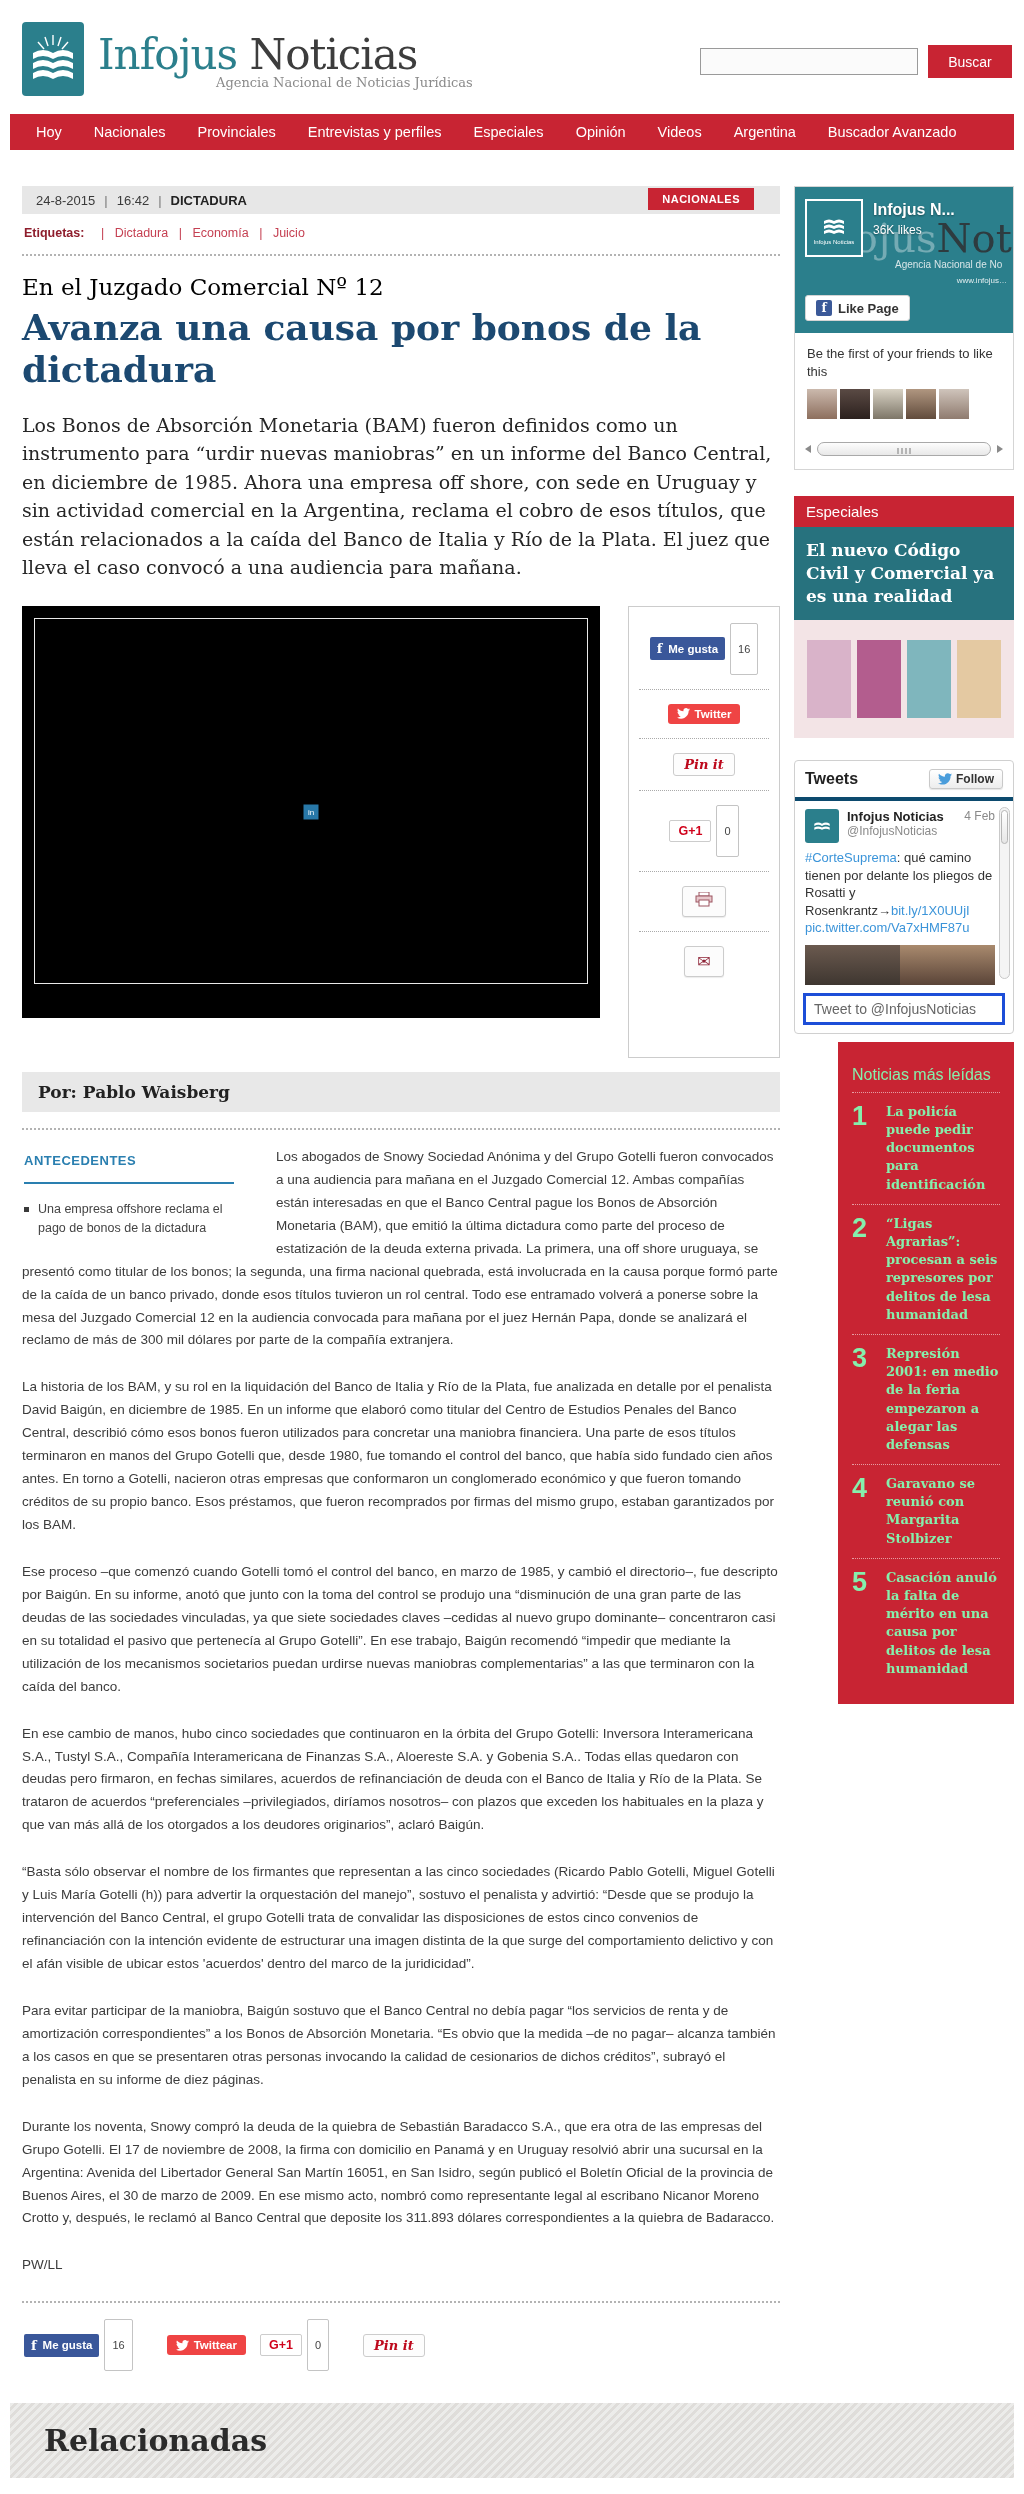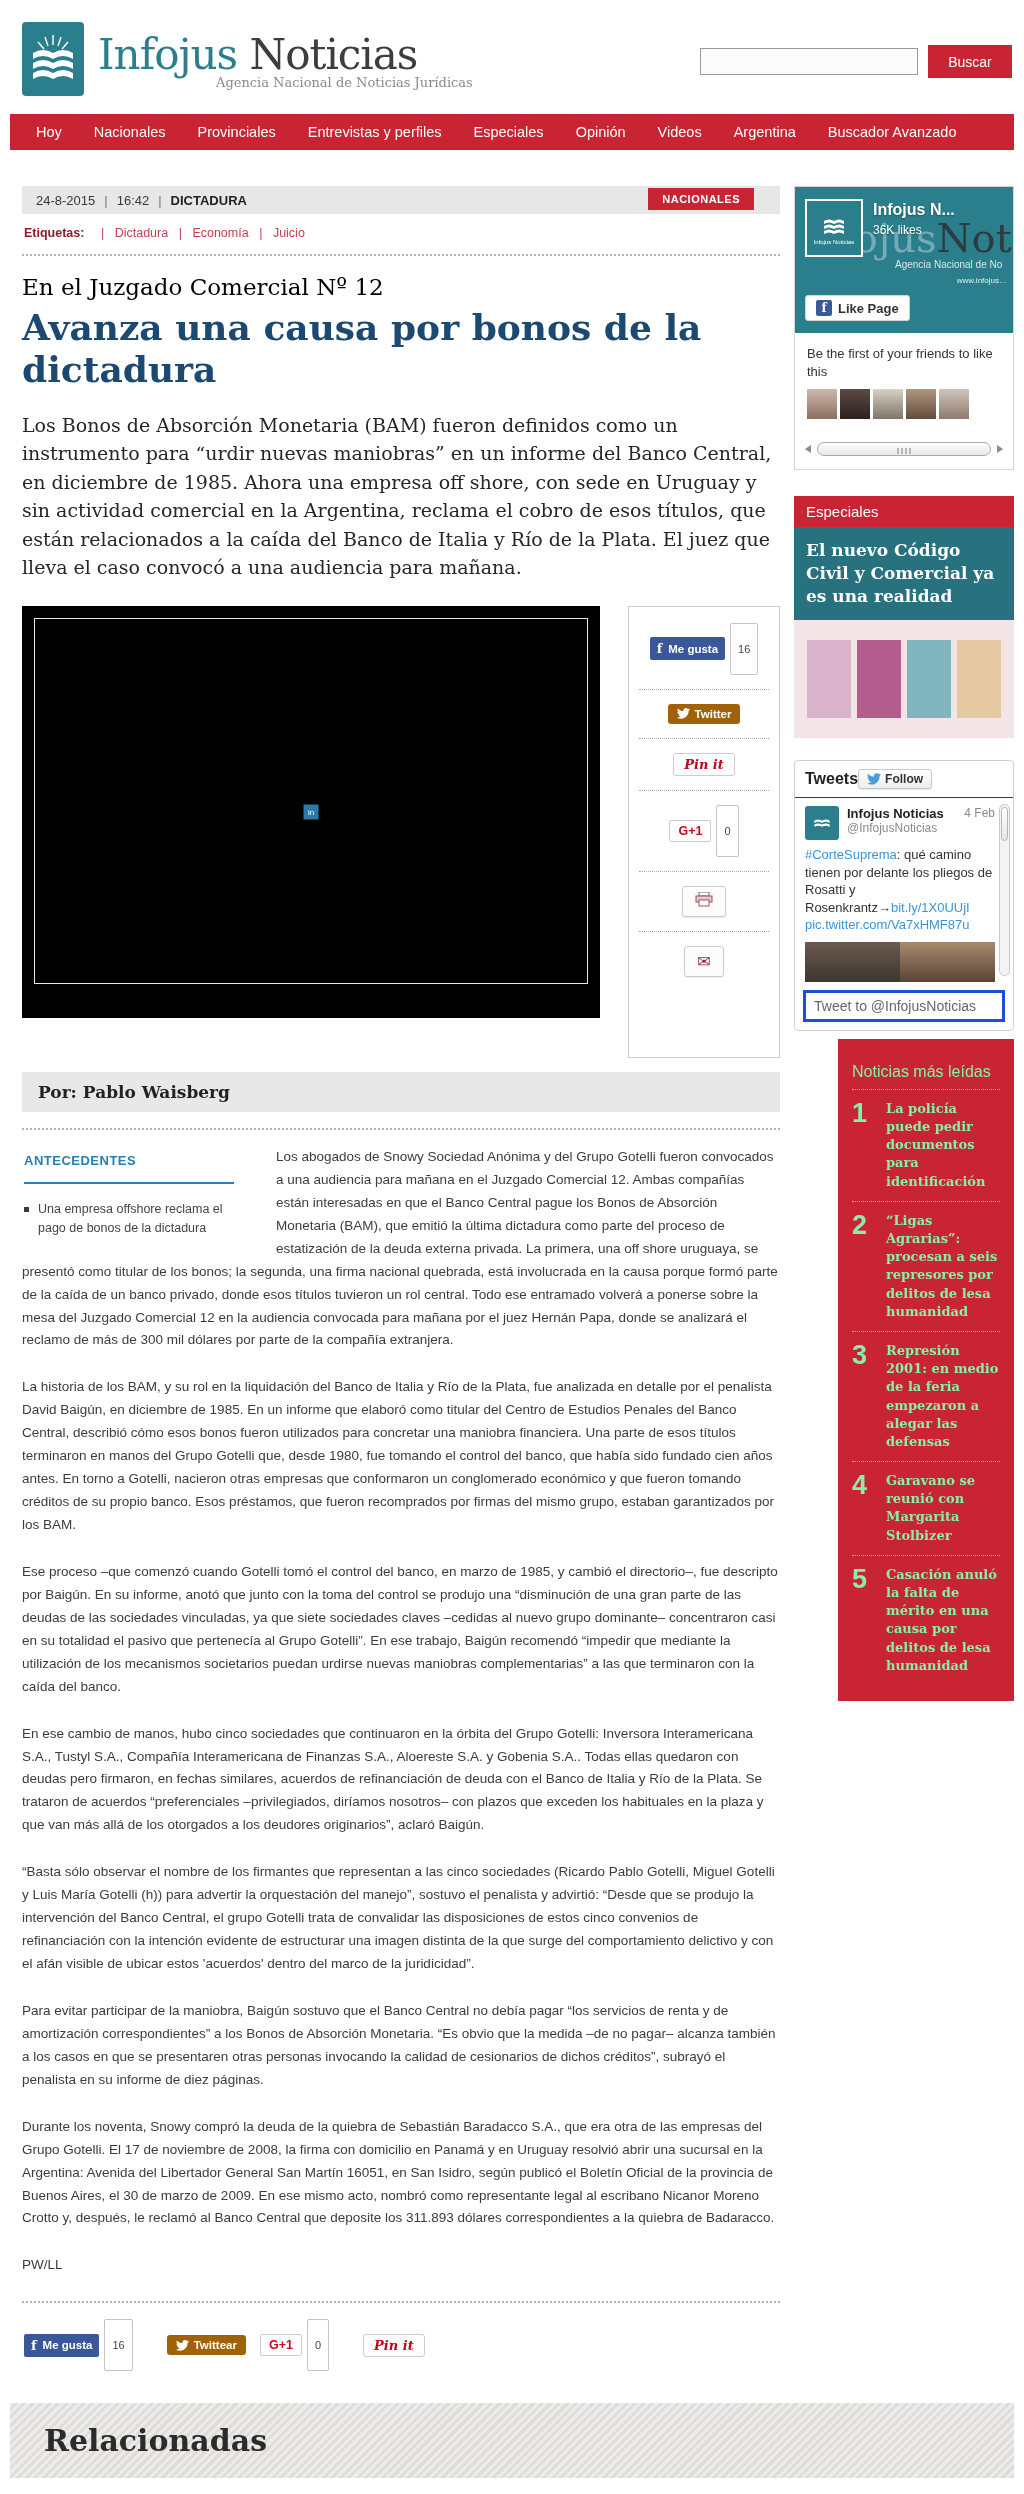--- a/index.html
+++ b/index.html
@@ -53,21 +53,21 @@
   .img-glyph { position:absolute; left:50%; top:50%; transform:translate(-50%,-50%); width:15px; height:15px;
                background:#2878a8; color:#fff; font-size:8px; display:flex; align-items:center; justify-content:center; }
   .socialcol { width:152px; margin-left:28px; border:1px solid #ccc; background:#fff; padding:16px 10px; height:452px;
                display:flex; flex-direction:column; align-items:center; }
   .socialcol .sdiv { width:100%; border-top:1px dotted #aaa; margin:14px 0; }
   .btnrow { display:flex; align-items:center; }
   .fb-btn { background:#3a579a; color:#fff; font-size:11.5px; font-weight:bold; padding:4px 7px; border-radius:2px;
             display:inline-flex; align-items:center; cursor:pointer; }
   .fb-f { font-weight:bold; font-family:"DejaVu Serif", serif; margin-right:6px; font-size:13px; }
   .count-bubble { border:1px solid #c4c4c4; background:#fff; color:#444; font-size:11px; padding:19px 7px; margin-left:5px; border-radius:2px; }
-  .tw-btn { background:#a16207; color:#fff; font-size:11.5px; font-weight:bold; padding:4px 9px; border-radius:3px;
+  .tw-btn { background:#ef4444; color:#fff; font-size:11.5px; font-weight:bold; padding:4px 9px; border-radius:3px;
             display:inline-flex; align-items:center; cursor:pointer; }
   .tw-btn svg { margin-right:5px; }
   .pin-btn { border:1px solid #ccc; background:#fdfdfd; border-radius:3px; padding:3px 10px; cursor:pointer;
              font-family:"DejaVu Serif", serif; font-style:italic; font-weight:bold; color:#bd081c; font-size:13px; }
   .gp-btn { border:1px solid #ccc; background:#fff; border-radius:2px; padding:3px 8px; font-weight:bold; font-size:12.5px; color:#d0021b; cursor:pointer; }
   .tool-btn { border:1px solid #ccc; background:#fcfcfc; border-radius:3px; padding:5px 12px; cursor:pointer; box-shadow:0 1px 1px rgba(0,0,0,.08); }
   .mail-glyph { color:#8e2336; font-size:16px; }
   
   .bylinebar { background:#e8e8e8; height:40px; display:flex; align-items:center; padding-left:16px;
                font-family:"DejaVu Serif", serif; font-weight:bold; font-size:17px; color:#222; margin-top:14px; }
@@ -131,21 +131,21 @@
   .red-head { background:#c82433; color:#fff; font-size:15px; padding:7px 12px; }
   .teal-block { background:#27727e; color:#fff; padding:12px; }
   .teal-block .ft { font-family:"DejaVu Serif", serif; font-weight:bold; font-size:17px; line-height:1.35; }
   .esp-img { height:118px; background:#f3e4e6; display:flex; align-items:center; justify-content:space-around; padding:10px; }
   .esp-img div { width:22%; height:80%; }
   .ep1 { background:#d9b3c9; } .ep2 { background:#b35d8e; } .ep3 { background:#7fb6bd; } .ep4 { background:#e4c9a2; }
   .rec-item { font-size:13px; font-weight:bold; line-height:1.45; padding:10px 2px; cursor:pointer; }
   .rec-item + .rec-item { border-top:1px dotted rgba(255,255,255,.6); }
   
   .tww { border:1px solid #d0d0d0; background:#fff; border-radius:4px; }
-  .tww-head { display:flex; align-items:center; padding:8px 10px; border-bottom:1px solid #0c4a6e; }
+  .tww-head { display:flex; justify-content:space-between; align-items:center; padding:8px 10px; border-bottom:4px solid #0c4a6e; }
   .tww-head .t { font-size:16px; font-weight:bold; color:#222; }
   .follow { display:flex; align-items:center; border:1px solid #c9c9c9; border-radius:3px; padding:2px 8px;
             background:linear-gradient(#fff,#ededed); font-size:12px; font-weight:bold; color:#333; cursor:pointer; box-shadow:0 1px 1px rgba(0,0,0,.1); }
   .follow svg { margin-right:4px; }
   .tww-body { position:relative; padding:8px 18px 0 10px; }
   .tweet-top { display:flex; }
   .tw-avatar { width:34px; height:34px; background:#2b7f8c; border-radius:3px; display:flex; align-items:center; justify-content:center; }
   .tw-id { margin-left:8px; flex:1; }
   .tw-name { font-size:13px; font-weight:bold; color:#222; }
   .tw-handle { font-size:12px; color:#8a8a8a; }

